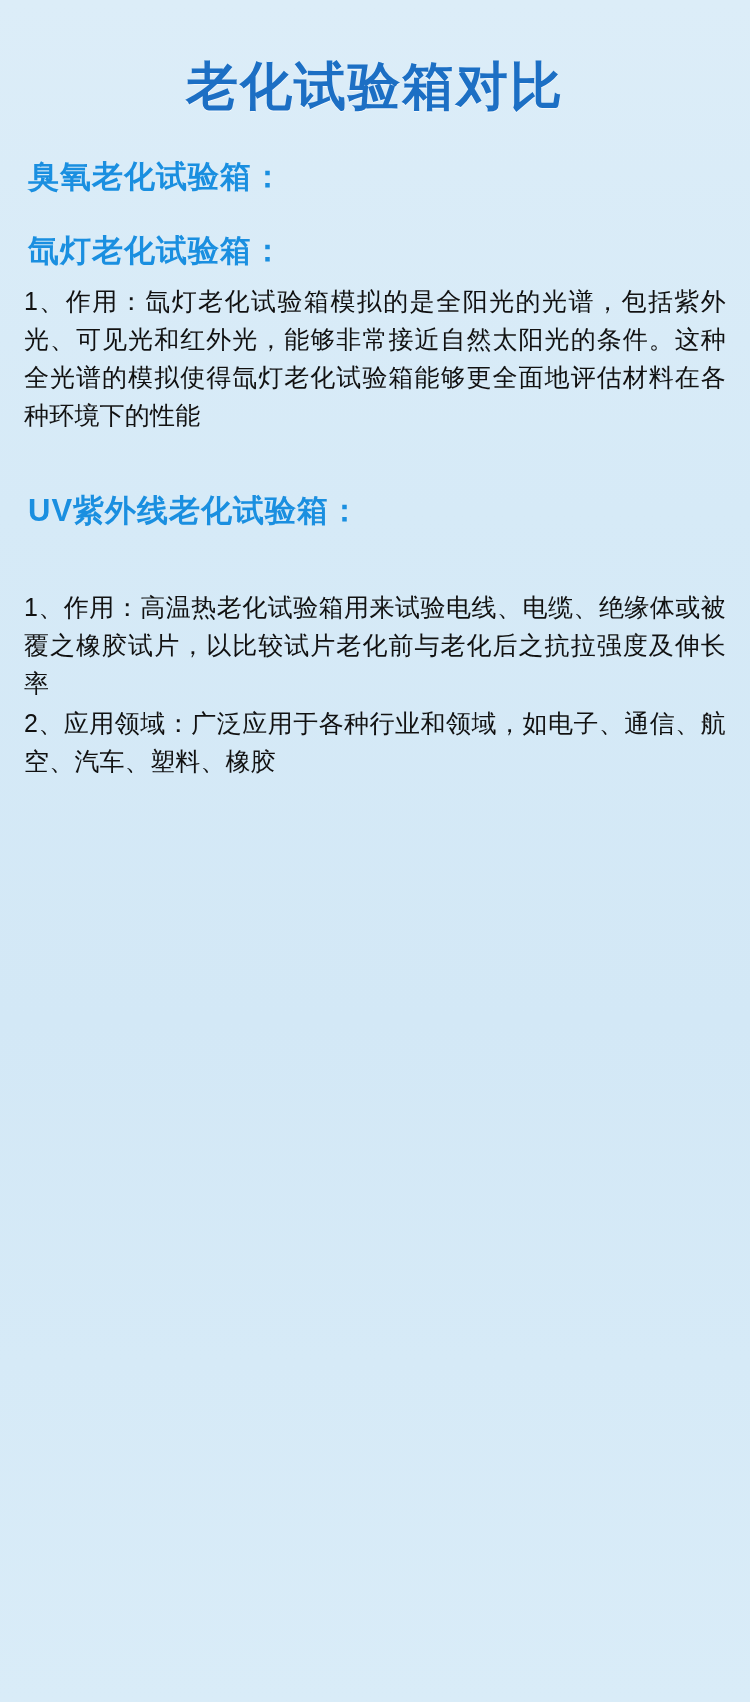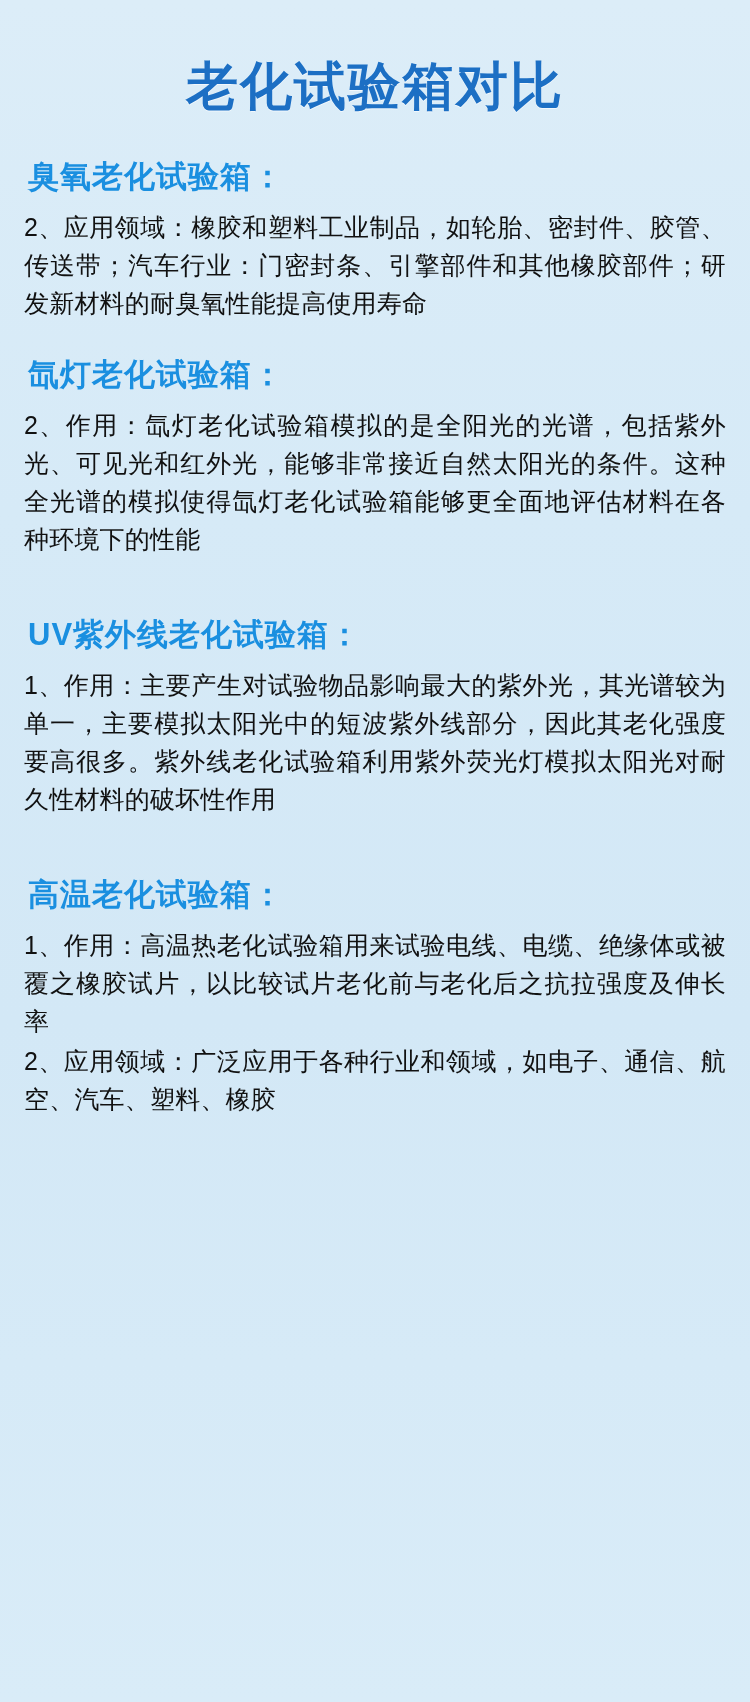--- a/index.html
+++ b/index.html
@@ -55,32 +55,29 @@
 </style>
 </head>
 <body>
 
 <div class="page">
 
   <h1 class="main-title">老化试验箱对比</h1>
 
   <div class="section">
     <h2 class="section-title">臭氧老化试验箱：</h2>
-    <p class="para">2、应用领域：橡胶和塑料工业制品，如轮胎、密封件、胶管、传送带；汽车行业：门密封条、引擎部件和其他橡胶部件；研发新材料的耐臭氧性能提高使用寿命</p>
   </div>
 
   <div class="section">
     <h2 class="section-title">氙灯老化试验箱：</h2>
-    <p class="para">2、作用：氙灯老化试验箱模拟的是全阳光的光谱，包括紫外光、可见光和红外光，能够非常接近自然太阳光的条件。这种全光谱的模拟使得氙灯老化试验箱能够更全面地评估材料在各种环境下的性能</p>
+    <p class="para">1、作用：氙灯老化试验箱模拟的是全阳光的光谱，包括紫外光、可见光和红外光，能够非常接近自然太阳光的条件。这种全光谱的模拟使得氙灯老化试验箱能够更全面地评估材料在各种环境下的性能</p>
   </div>
 
   <div class="section gap-extra">
     <h2 class="section-title">UV紫外线老化试验箱：</h2>
-    <p class="para">1、作用：主要产生对试验物品影响最大的紫外光，其光谱较为单一，主要模拟太阳光中的短波紫外线部分，因此其老化强度要高很多。紫外线老化试验箱利用紫外荧光灯模拟太阳光对耐久性材料的破坏性作用</p>
   </div>
 
   <div class="section gap-extra">
-    <h2 class="section-title">高温老化试验箱：</h2>
     <p class="para">1、作用：高温热老化试验箱用来试验电线、电缆、绝缘体或被覆之橡胶试片，以比较试片老化前与老化后之抗拉强度及伸长率</p>
     <p class="para">2、应用领域：广泛应用于各种行业和领域，如电子、通信、航空、汽车、塑料、橡胶</p>
   </div>
 
 </div>
 
 </body></html>

